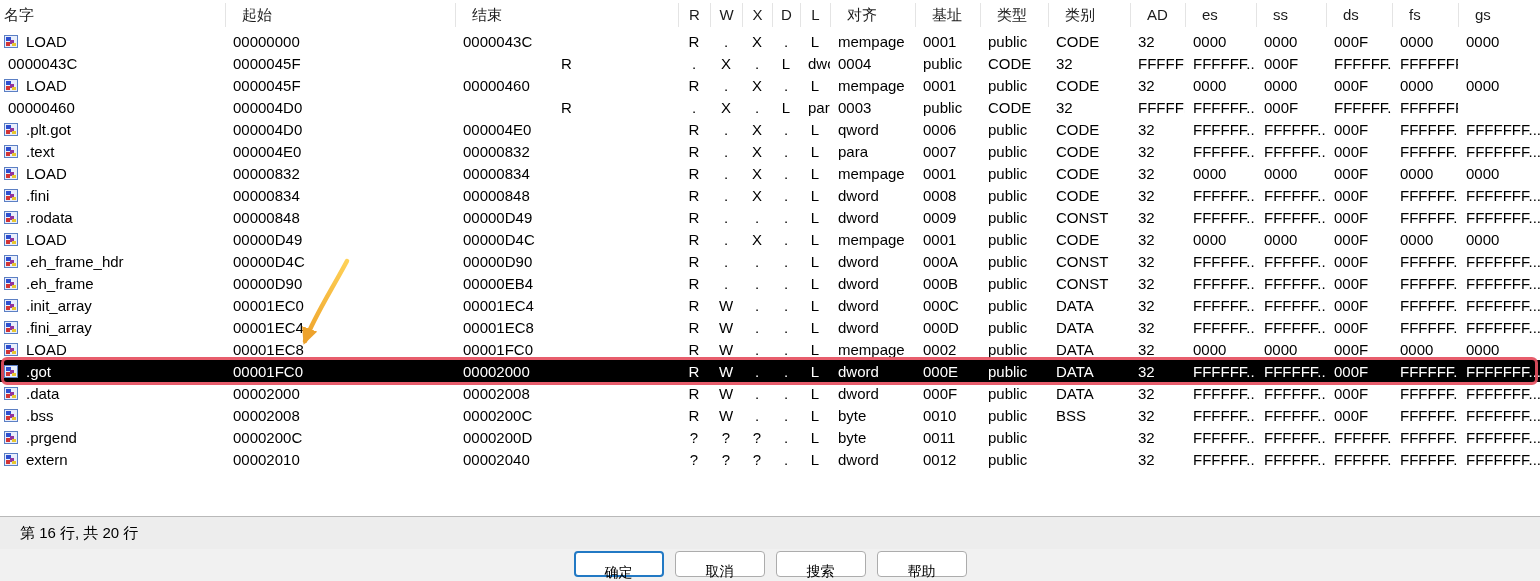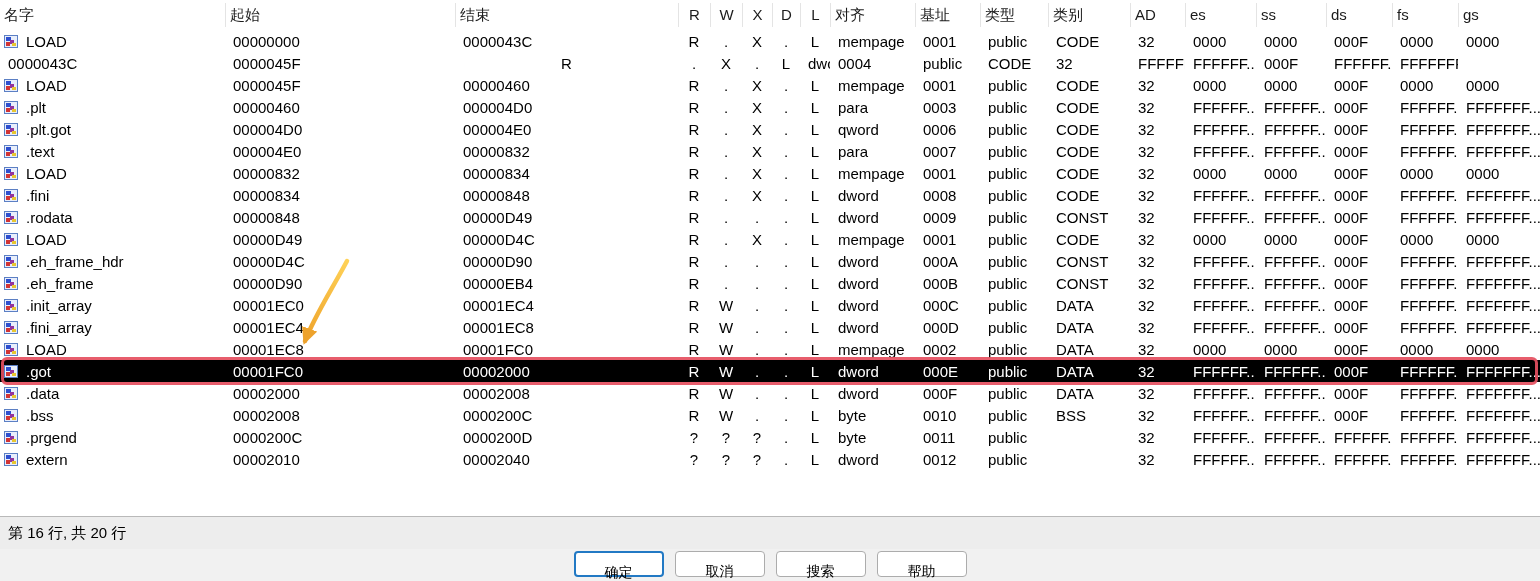--- a/index.html
+++ b/index.html
@@ -5,34 +5,34 @@
   * { box-sizing: border-box; }
   html,body { margin:0; padding:0; }
   body {
     width:1540px; height:581px; position:relative; overflow:hidden;
     background:#ffffff; font-family:"Liberation Sans", sans-serif;
     --cols: 225px 230px 223px 32px 32px 30px 28px 30px 85px 65px 68px 82px 55px 71px 70px 66px 66px 82px;
   }
   .table-wrap { position:absolute; left:0; top:0; width:1540px; height:516px; background:#fff; overflow:hidden; }
   .thead { display:grid; grid-template-columns:var(--cols); height:30px; align-items:center; color:#1b1b1b; }
   .thead .cell {
-    font-size:15px; height:24px; line-height:24px; padding-left:4px;
+    font-size:15px; height:24px; line-height:24px; padding-left:16px;
     border-left:1px solid #e4e4e4; white-space:nowrap; overflow:hidden;
   }
   .thead .cell:first-child { border-left:none; }
   .row { display:grid; grid-template-columns:var(--cols); height:22px; align-items:center; color:#000; }
   .row .cell { font-size:15px; padding-left:8px; white-space:nowrap; overflow:hidden; }
   .row.selected { background:#000000; color:#ffffff; }
   .col-r,.col-w,.col-x,.col-d,.col-l { text-align:center; padding-left:0 !important; }
   .col-name { display:flex; align-items:center; gap:8px; padding-left:4px !important; }
   .seg-icon { flex:0 0 auto; display:inline-block; }
   .statusbar {
     position:absolute; left:0; bottom:32px; width:1540px; height:33px;
     background:#ededed; border-top:1px solid #b9b9b9;
-    font-size:15px; color:#000; display:flex; align-items:center; padding-left:8px;
+    font-size:15px; color:#000; display:flex; align-items:center; padding-left:20px;
   }
   .footer {
     position:absolute; left:0; bottom:0; width:1540px; height:32px;
     background:#f1f1f1; display:flex; justify-content:center; align-items:flex-start;
     gap:11px; padding-top:2px;
   }
   .btn {
     width:90px; height:26px; background:#ffffff; border:1px solid #acacac;
     border-radius:4px; font-size:14px; font-family:"Liberation Sans",sans-serif;
     color:#000; padding:11px; cursor:pointer;
@@ -141,30 +141,20 @@
         <div class="cell col-type">public</div>
         <div class="cell col-cls">CODE</div>
         <div class="cell col-ad">32</div>
         <div class="cell col-es">0000</div>
         <div class="cell col-ss">0000</div>
         <div class="cell col-ds">000F</div>
         <div class="cell col-fs">0000</div>
         <div class="cell col-gs">0000</div>
       </div>
       <div class="row">
-        <div class="cell col-name">
-          <svg class="seg-icon" width="14" height="13" viewBox="0 0 14 13">
-            <rect x="0.5" y="0.5" width="13" height="12" fill="#e8eefb" stroke="#5b7fc4"></rect>
-            <rect x="2" y="2" width="5" height="4" fill="#2d4fcf"></rect>
-            <rect x="2" y="7" width="4" height="4" fill="#d23434"></rect>
-            <rect x="6" y="5" width="4" height="4" fill="#93359c"></rect>
-            <rect x="8" y="8" width="4" height="3" fill="#e7c62f"></rect>
-          </svg>
-          <span>.plt</span>
-        </div>
         <div class="cell col-start">00000460</div>
         <div class="cell col-end">000004D0</div>
         <div class="cell col-r">R</div>
         <div class="cell col-w">.</div>
         <div class="cell col-x">X</div>
         <div class="cell col-d">.</div>
         <div class="cell col-l">L</div>
         <div class="cell col-align">para</div>
         <div class="cell col-base">0003</div>
         <div class="cell col-type">public</div>

